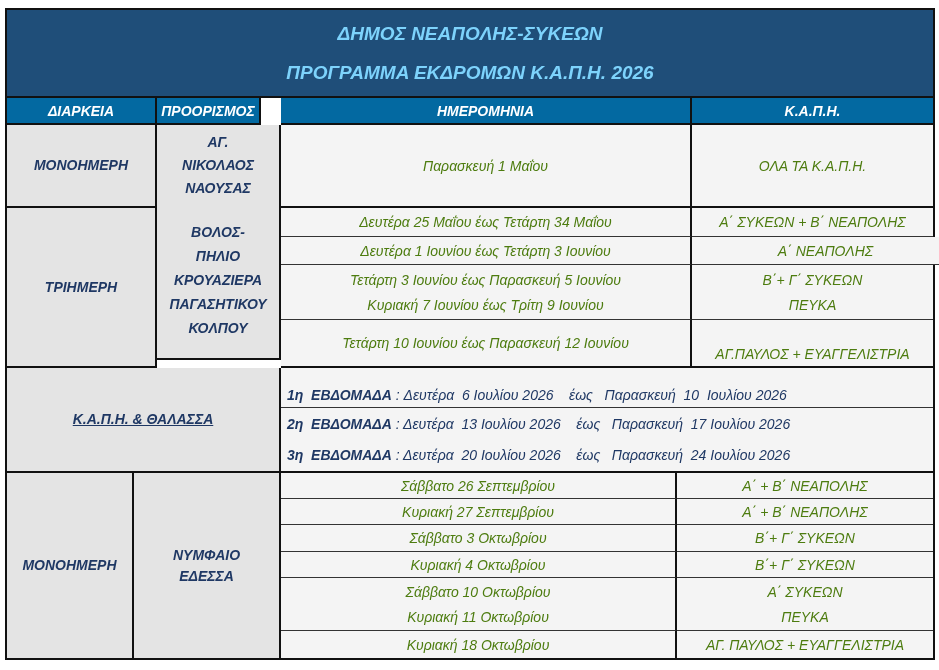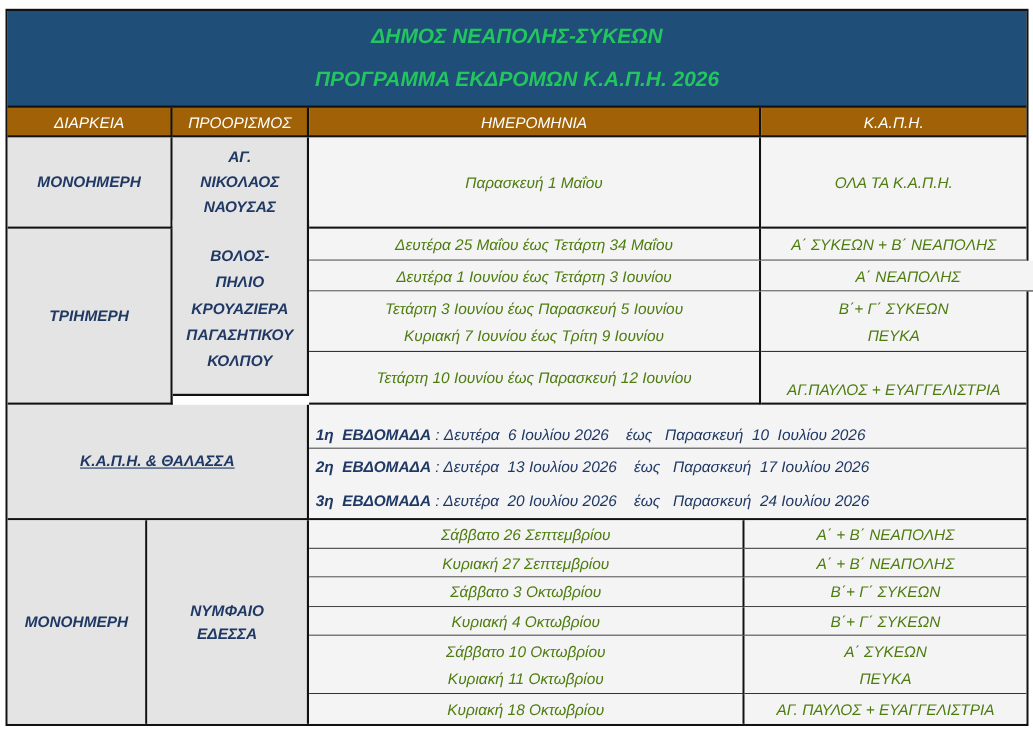--- a/index.html
+++ b/index.html
@@ -5,22 +5,22 @@
   html, body { margin: 0; padding: 0; background: #ffffff; }
   body { width: 939px; height: 670px; position: relative; overflow: hidden;
          font-family: "Liberation Sans", "DejaVu Sans", sans-serif; }
   .sheet { position: absolute; left: 5px; top: 8px; width: 930px; height: 652px;
            border: 2px solid #111; box-sizing: border-box; }
   .abs { position: absolute; box-sizing: border-box; display: flex; align-items: center;
          justify-content: center; text-align: center; font-style: italic; }
   .title-band { left: 0; top: 0; width: 926px; height: 88px; background: #1f4e79;
                 flex-direction: column; justify-content: space-around; padding: 4px 0;
                 border-bottom: 2px solid #111; }
-  .title-line { color: #22c55e; font-weight: bold; font-size: 19px; font-style: italic; }
-  .hdr { background: #a16207; color: #ffffff; font-weight: normal; font-size: 14px;
+  .title-line { color: #7dd3fc; font-weight: bold; font-size: 19px; font-style: italic; }
+  .hdr { background: #0369a1; color: #ffffff; font-weight: bold; font-size: 14px;
          border-right: 2px solid #111; border-bottom: 2px solid #111; }
   .grey { background: #e4e4e4; color: #1f3864; font-weight: bold; font-size: 14px;
           border-right: 2px solid #111; border-bottom: 2px solid #111; line-height: 21px; }
   .white { background: #f4f4f4; color: #4d7c0f; font-size: 14px;
            border-right: 2px solid #111; border-bottom: 2px solid #111; }
   .sub { border-bottom: 1px solid #333; }
   .noright { border-right: none; }
   .stack { flex-direction: column; justify-content: space-around; }
   .wk { font-weight: bold; font-style: italic; }
   .wkline { font-size: 14px; color: #1f3864; justify-content: flex-start; padding-left: 6px; white-space: pre; }
@@ -30,21 +30,21 @@
 <body>
 
 <div class="sheet">
 
   <div class="abs title-band">
     <div class="title-line">ΔΗΜΟΣ ΝΕΑΠΟΛΗΣ-ΣΥΚΕΩΝ</div>
     <div class="title-line">ΠΡΟΓΡΑΜΜΑ ΕΚΔΡΟΜΩΝ Κ.Α.Π.Η. 2026</div>
   </div>
 
   <div class="abs hdr" style="left:0;top:88px;width:150px;height:27px;">ΔΙΑΡΚΕΙΑ</div>
-  <div class="abs hdr" style="left:150px;top:88px;width:124px;height:27px;">ΠΡΟΟΡΙΣΜΟΣ</div>
+  <div class="abs hdr" style="left:150px;top:88px;width:104px;height:27px;">ΠΡΟΟΡΙΣΜΟΣ</div>
   <div class="abs hdr" style="left:274px;top:88px;width:411px;height:27px;">ΗΜΕΡΟΜΗΝΙΑ</div>
   <div class="abs hdr noright" style="left:685px;top:88px;width:241px;height:27px;">Κ.Α.Π.Η.</div>
 
   <div class="abs grey" style="left:0;top:115px;width:150px;height:83px;">ΜΟΝΟΗΜΕΡΗ</div>
   <div class="abs grey stack" style="left:150px;top:115px;width:124px;height:83px;padding:6px 0;">
     <div>ΑΓ.</div>
     <div>ΝΙΚΟΛΑΟΣ</div>
     <div>ΝΑΟΥΣΑΣ</div>
   </div>
   <div class="abs white" style="left:274px;top:115px;width:411px;height:83px;">Παρασκευή 1 Μαΐου</div>

